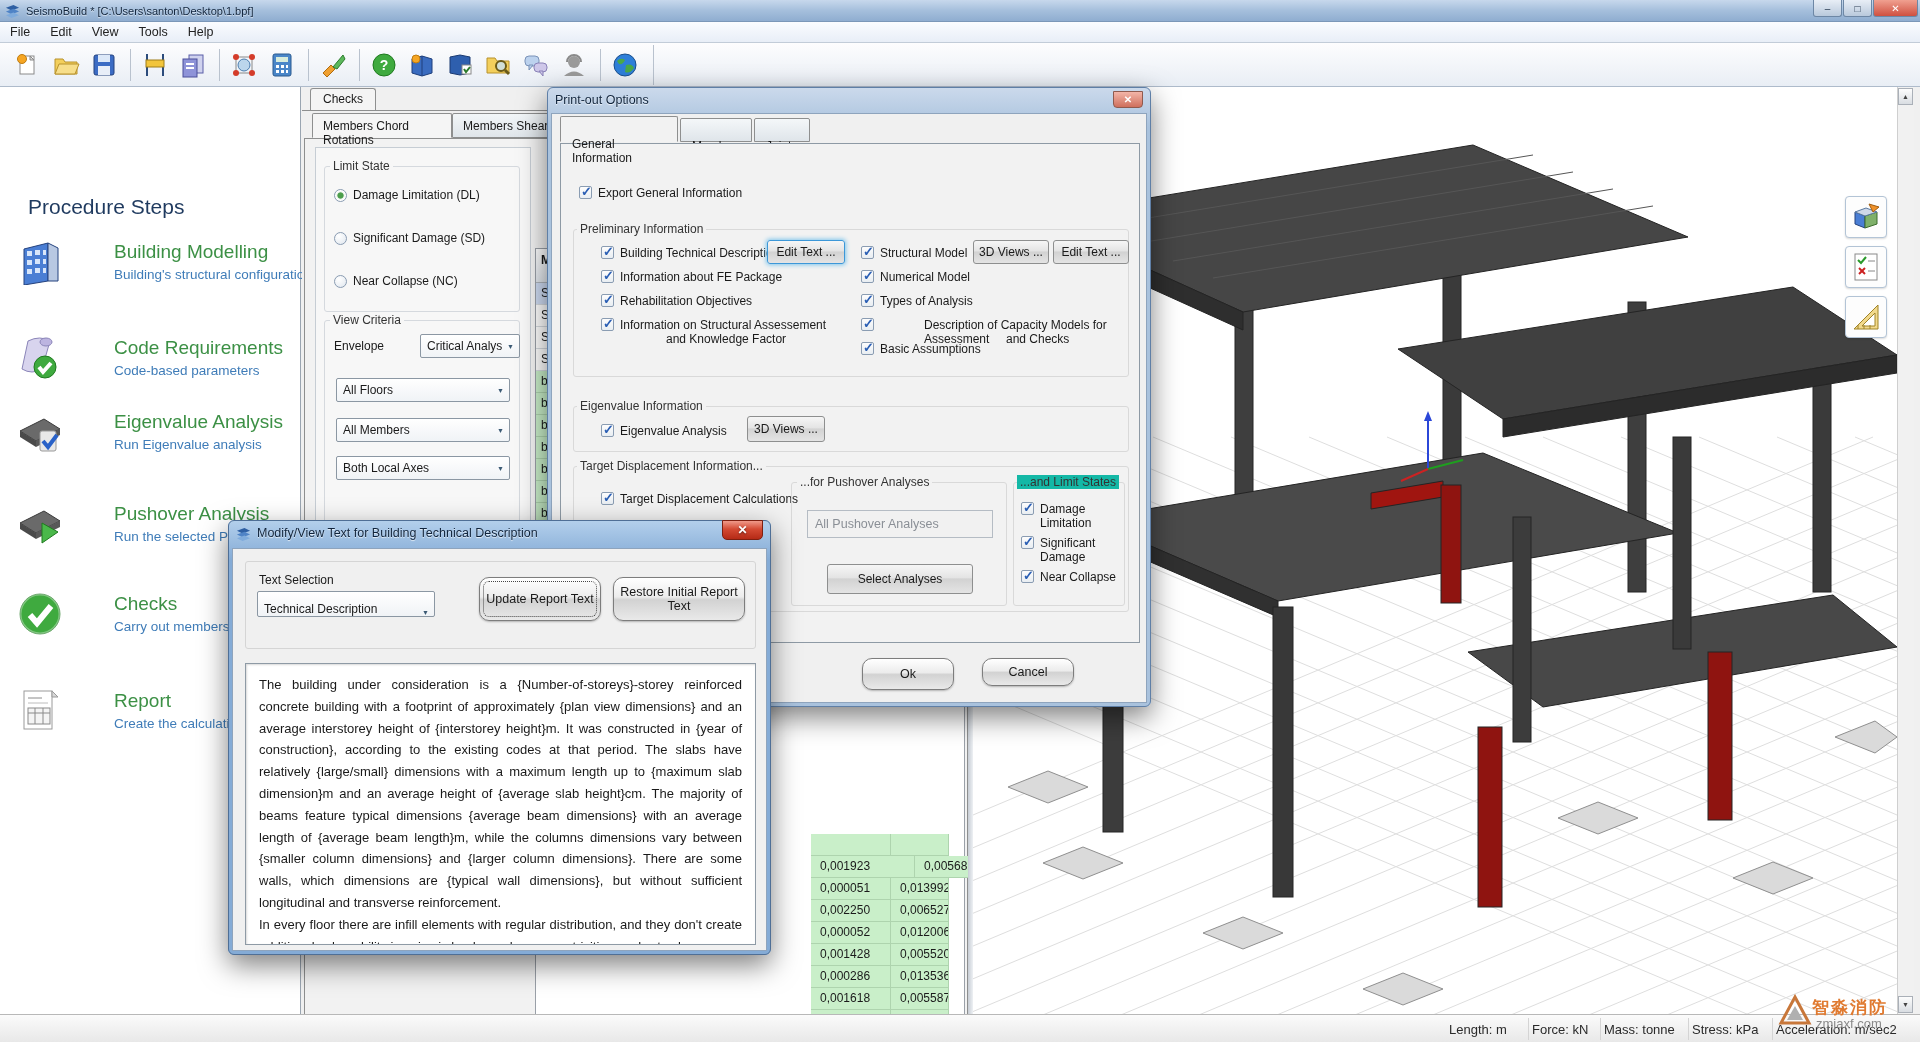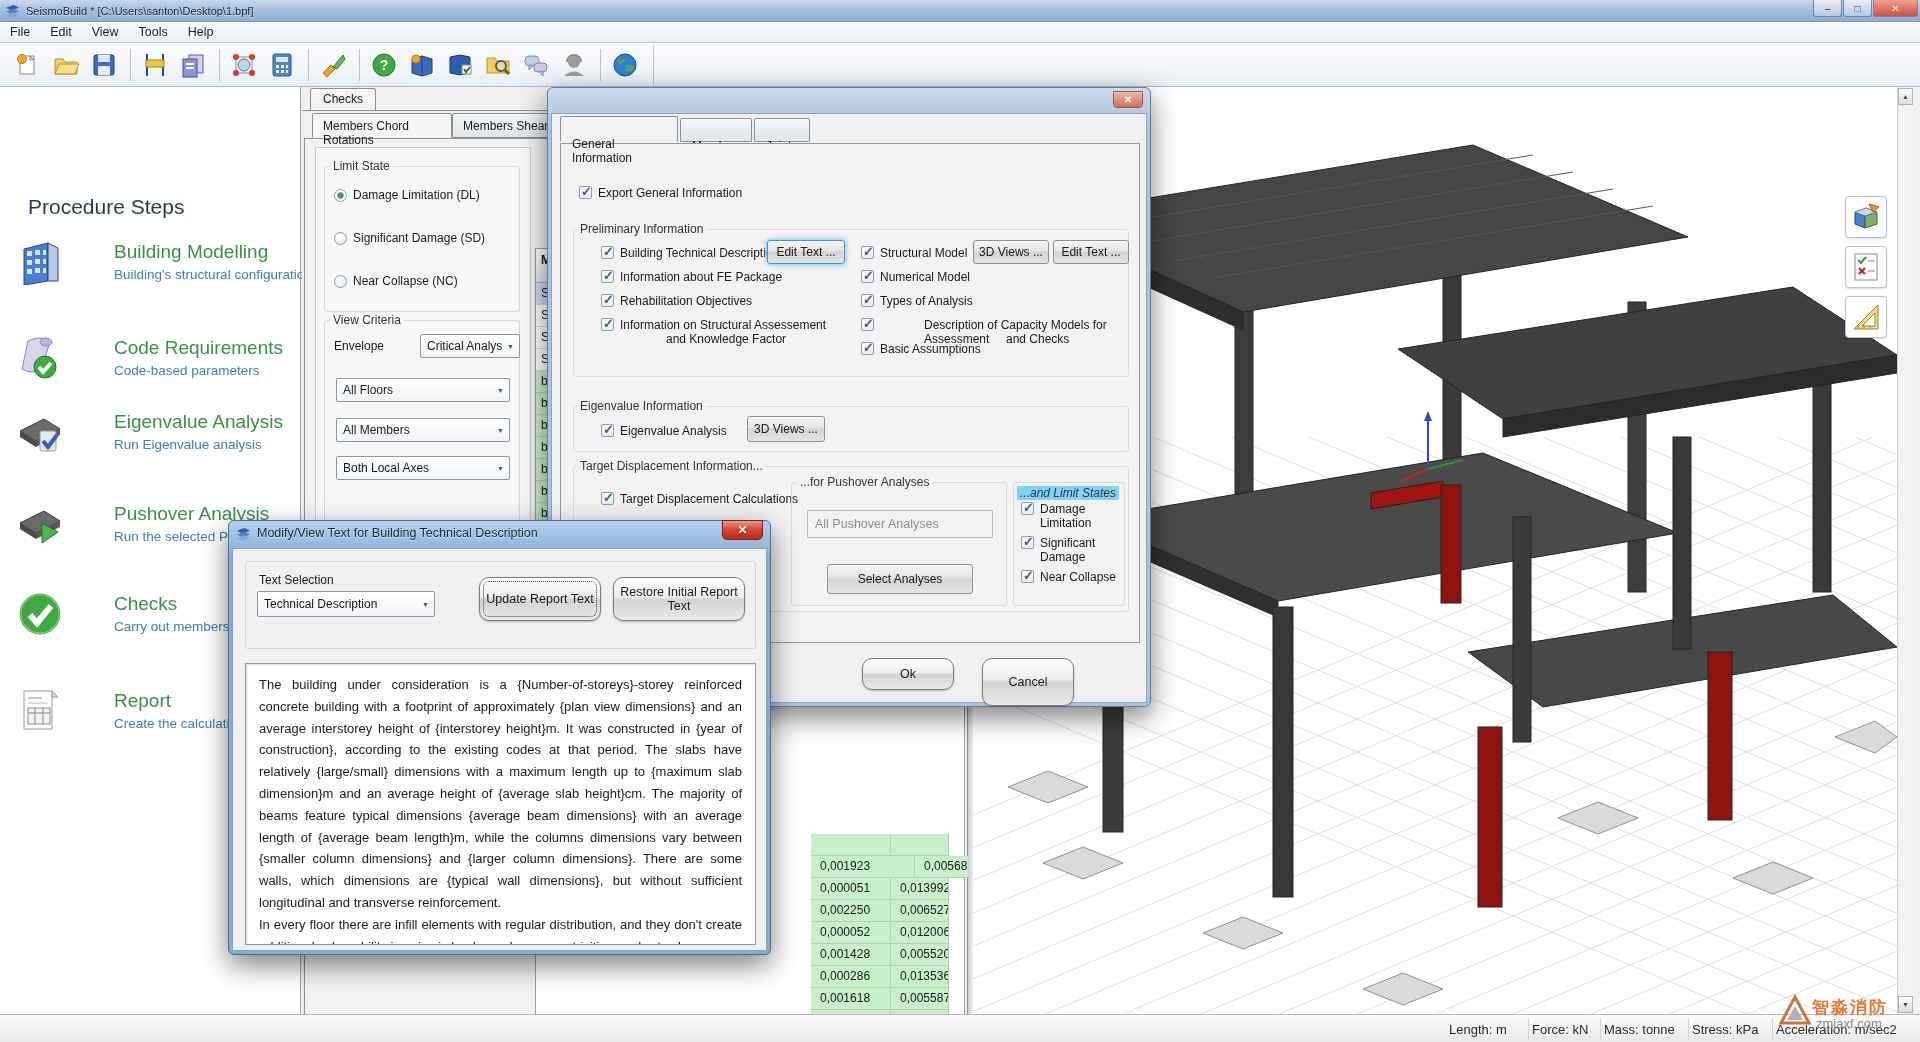--- a/index.html
+++ b/index.html
@@ -628,20 +628,21 @@
         <polygon points="11,24 24,11 24,24" fill="#fff" stroke="#a08428"></polygon>
         <line x1="7" y1="27" x2="7" y2="23" stroke="#a08428"></line>
         <line x1="13" y1="27" x2="13" y2="23" stroke="#a08428"></line>
         <line x1="19" y1="27" x2="19" y2="23" stroke="#a08428"></line>
       </svg>
     </div>
 </div>
 
 <div id="printout-dlg" class="dialog">
   <div class="dlg-frame"></div>
+  <div class="dlg-title">Print-out Options</div>
   <div class="dlg-close-sm">✕</div>
   <div class="dlg-body">
     <div class="ptab active" style="left:8px; width:118px;">General Information</div>
     <div class="ptab" style="left:128px; width:72px;">Members</div>
     <div class="ptab" style="left:202px; width:56px;">Joints</div>
     <div id="ptab-page">
 
       <div class="cb-row" style="left:18px; top:42px;">
         <span class="cb on"></span>
         <span class="lbl">Export General Information</span>
@@ -705,55 +706,55 @@
       <span class="grouplabel" style="left:16px; top:315px; background:#f2f2f2;">Target Displacement Information...</span>
       <div class="cb-row" style="left:40px; top:348px;">
         <span class="cb on"></span>
         <span class="lbl">Target Displacement Calculations</span>
       </div>
       <div class="groupbox" style="left:230px; top:338px; width:216px; height:124px; border-color:#d9d9d9; background:transparent;"></div>
       <span class="grouplabel" style="left:236px; top:331px; background:#f2f2f2;">...for Pushover Analyses</span>
       <div class="disabled-field" style="left:246px; top:366px; width:186px; height:28px;">All Pushover Analyses</div>
       <div class="vbtn" style="left:266px; top:420px; width:146px; height:30px;">Select Analyses</div>
       <div class="groupbox" style="left:452px; top:338px; width:112px; height:124px; border-color:#d9d9d9; background:transparent;"></div>
-      <span class="grouplabel" style="left:456px; top:342px; background:#7dd3fc;font-style:italic;">...and Limit States</span>
+      <span class="grouplabel" style="left:456px; top:331px; background:#14b8a6;">...and Limit States</span>
       <div class="cb-row" style="left:460px; top:358px;">
         <span class="cb on"></span>
         <span class="lbl">Damage Limitation</span>
       </div>
       <div class="cb-row" style="left:460px; top:392px;">
         <span class="cb on"></span>
         <span class="lbl">Significant Damage</span>
       </div>
       <div class="cb-row" style="left:460px; top:426px;">
         <span class="cb on"></span>
         <span class="lbl">Near Collapse</span>
       </div>
     </div>
 
     <div class="glossy uline" style="left:310px; top:544px; width:92px; height:32px;">Ok</div>
-    <div class="glossy uline" style="left:430px; top:544px; width:92px; height:48px;">Cancel</div>
+    <div class="glossy uline" style="left:430px; top:544px; width:92px; height:28px;">Cancel</div>
   </div>
 </div>
 
 <div id="modify-dlg" class="dialog">
   <div class="dlg-frame" style="border-color:#4f6f96;"></div>
   <div class="dlg-title">
     <svg width="15" height="15" viewBox="0 0 16 16" style="margin-right:6px;">
       <polygon points="1,5 9,2 15,5 7,8" fill="#2e5fa3"></polygon>
         <polygon points="1,9 9,6 15,9 7,12" fill="#4f83c6"></polygon>
       <polygon points="1,13 9,10 15,13 7,16" fill="#7fabdc"></polygon>
     </svg>
     <span>Modify/View Text for Building Technical Description</span>
   </div>
   <div class="dlg-close-red">✕</div>
   <div class="dlg-body">
     <div class="groupbox" style="left:12px; top:12px; width:511px; height:88px; border-color:#d5d5d5;"></div>
     <span class="lbl abs" style="left:26px; top:24px;">Text Selection</span>
-    <div class="combo" style="left:24px; top:42px; width:178px; height:26px;">
+    <div class="combo" style="left:24px; top:42px; width:178px; height:26px;align-items:flex-end;">
       <span class="ctext">Technical Description</span>
       <span class="carrow">▼</span>
     </div>
     <div class="glossy focus-dotted uline" style="left:246px; top:28px; width:122px; height:44px;">Update Report Text</div>
     <div class="glossy uline" style="left:380px; top:28px; width:132px; height:44px;">Restore Initial Report Text</div>
     <div id="modify-text">
       <p>The building under consideration is a {Number-of-storeys}-storey reinforced concrete building with a footprint of approximately {plan view dimensions} and an average interstorey height of {interstorey height}m. It was constructed in {year of construction}, according to the existing codes at that period. The slabs have relatively {large/small} dimensions with a maximum length up to {maximum slab dimension}m and an average height of {average slab height}cm. The majority of beams feature typical dimensions {average beam dimensions} with an average length of {average beam length}m, while the columns dimensions vary between {smaller column dimensions} and {larger column dimensions}. There are some walls, which dimensions are {typical wall dimensions}, but without sufficient longitudinal and transverse reinforcement.</p>
       <p>In every floor there are infill elements with regular distribution, and they don't create additional vulnerability in seismic loads, such as eccentricities or short columns.</p>
 
     </div>

